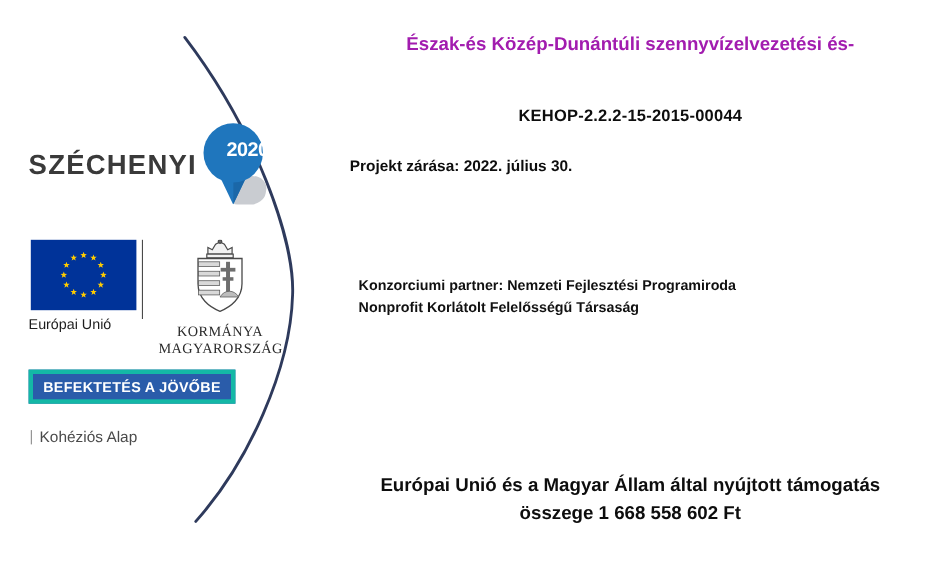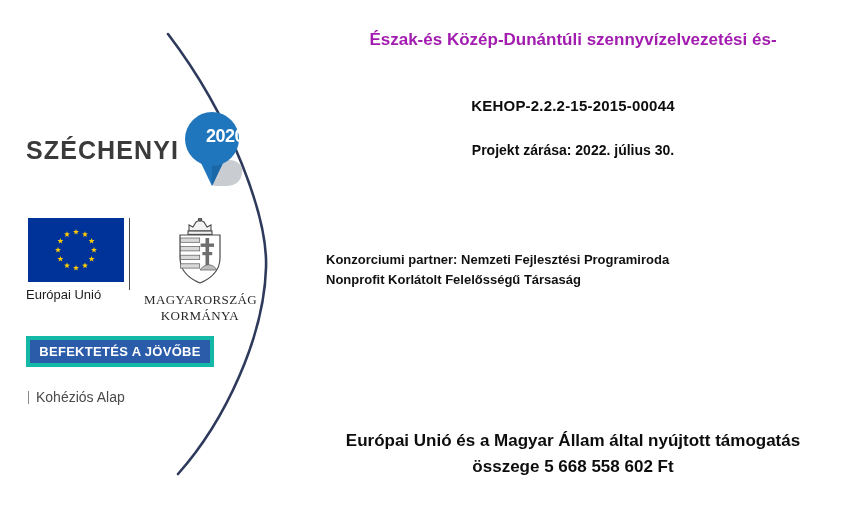--- a/index.html
+++ b/index.html
@@ -227,21 +227,21 @@
     font-size: 15px;
     font-weight: bold;
     color: #0d0d0d;
     letter-spacing: 0.2px;
   }
   .closing-date {
     position: absolute;
     left: 0;
     top: 142px;
     width: 510px;
-    text-align: center;
+    text-align: left;
     font-family: "Liberation Sans", sans-serif;
     font-size: 14px;
     font-weight: bold;
     color: #0d0d0d;
   }
   .partner {
     position: absolute;
     left: 8px;
     top: 250px;
     width: 488px;
@@ -337,22 +337,22 @@
           </g>
 
           <g fill="#6e6e6e">
             <rect x="36.5" y="20" width="3.6" height="28"></rect>
             <rect x="31.6" y="25.5" width="13.4" height="3.4"></rect>
             <rect x="33.4" y="34" width="9.8" height="3.2"></rect>
           </g>
           <path d="M31 52 C35 45, 44 45, 48 52 Z" fill="#bdbdbd" stroke="#5a5a5a" stroke-width="0.7"></path>
         </svg>
         <div class="hu-caption">
+          <div>KORMÁNYA</div>
           <div>MAGYARORSZÁG</div>
-          <div>KORMÁNYA</div>
         </div>
       </div>
     </div>
 
     <div class="banner">
       <div class="banner-text">BEFEKTETÉS A JÖVŐBE</div>
     </div>
 
     <div class="fund-line">
       <span class="fund-bar"></span>
@@ -370,16 +370,16 @@
 
     <div class="closing-date">Projekt zárása: 2022. július 30.</div>
 
     <div class="partner">
       <span>Konzorciumi partner: Nemzeti Fejlesztési Programiroda</span>
       <span class="lastline">Nonprofit Korlátolt Felelősségű Társaság</span>
     </div>
 
     <div class="support">
       <div>Európai Unió és a Magyar Állam által nyújtott támogatás</div>
-      <div>összege 5 668 558 602 Ft</div>
+      <div>összege 1 668 558 602 Ft</div>
     </div>
   </div>
 </div>
 
 </body></html>

